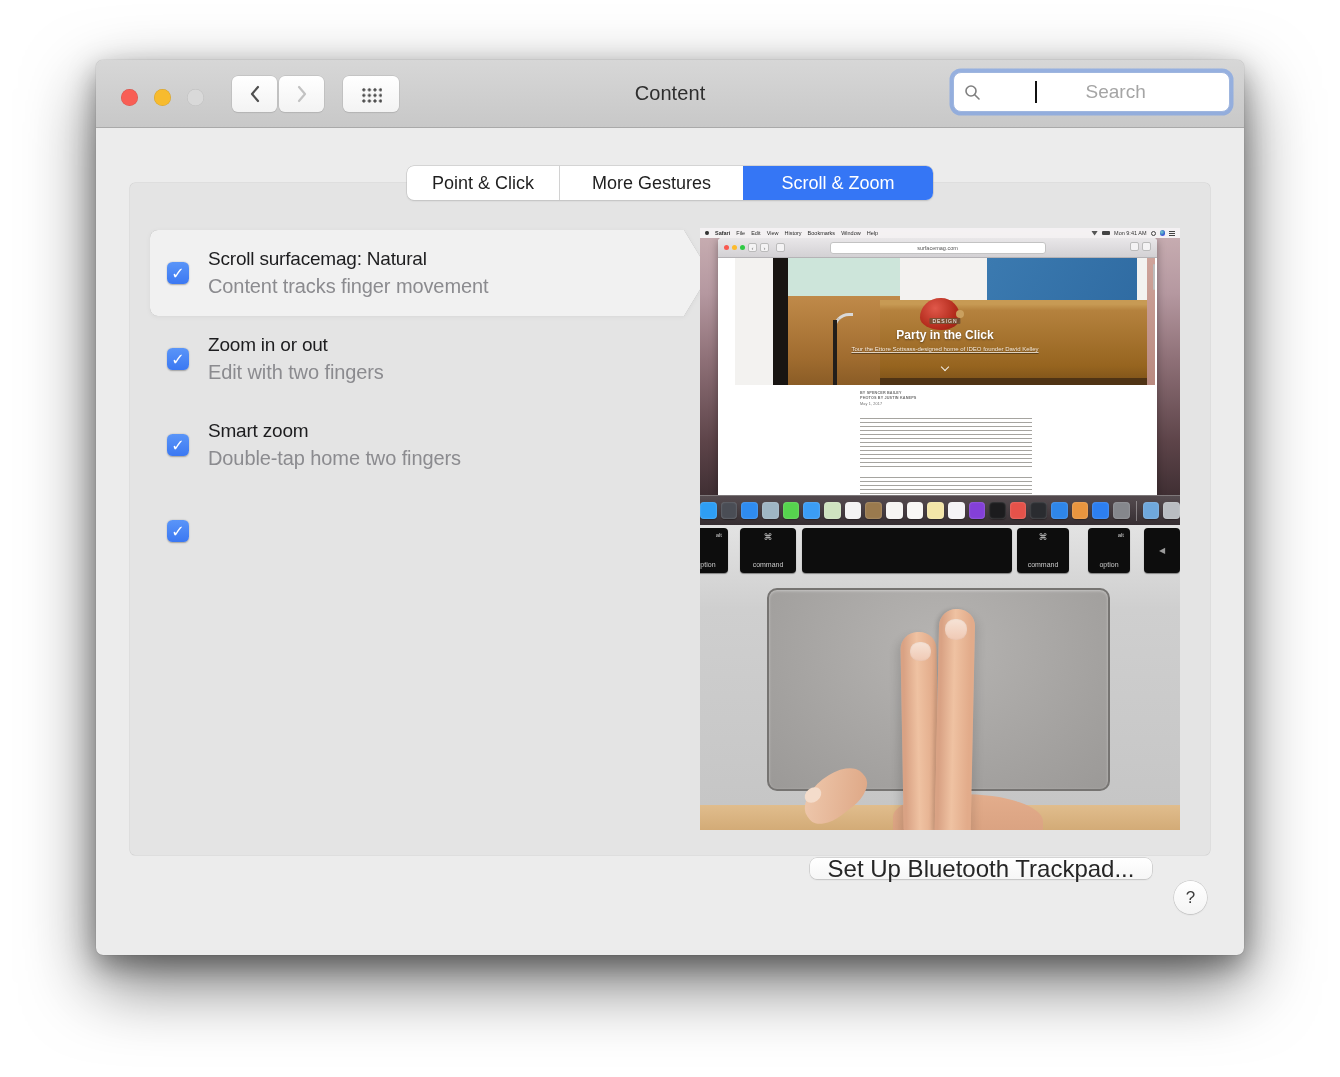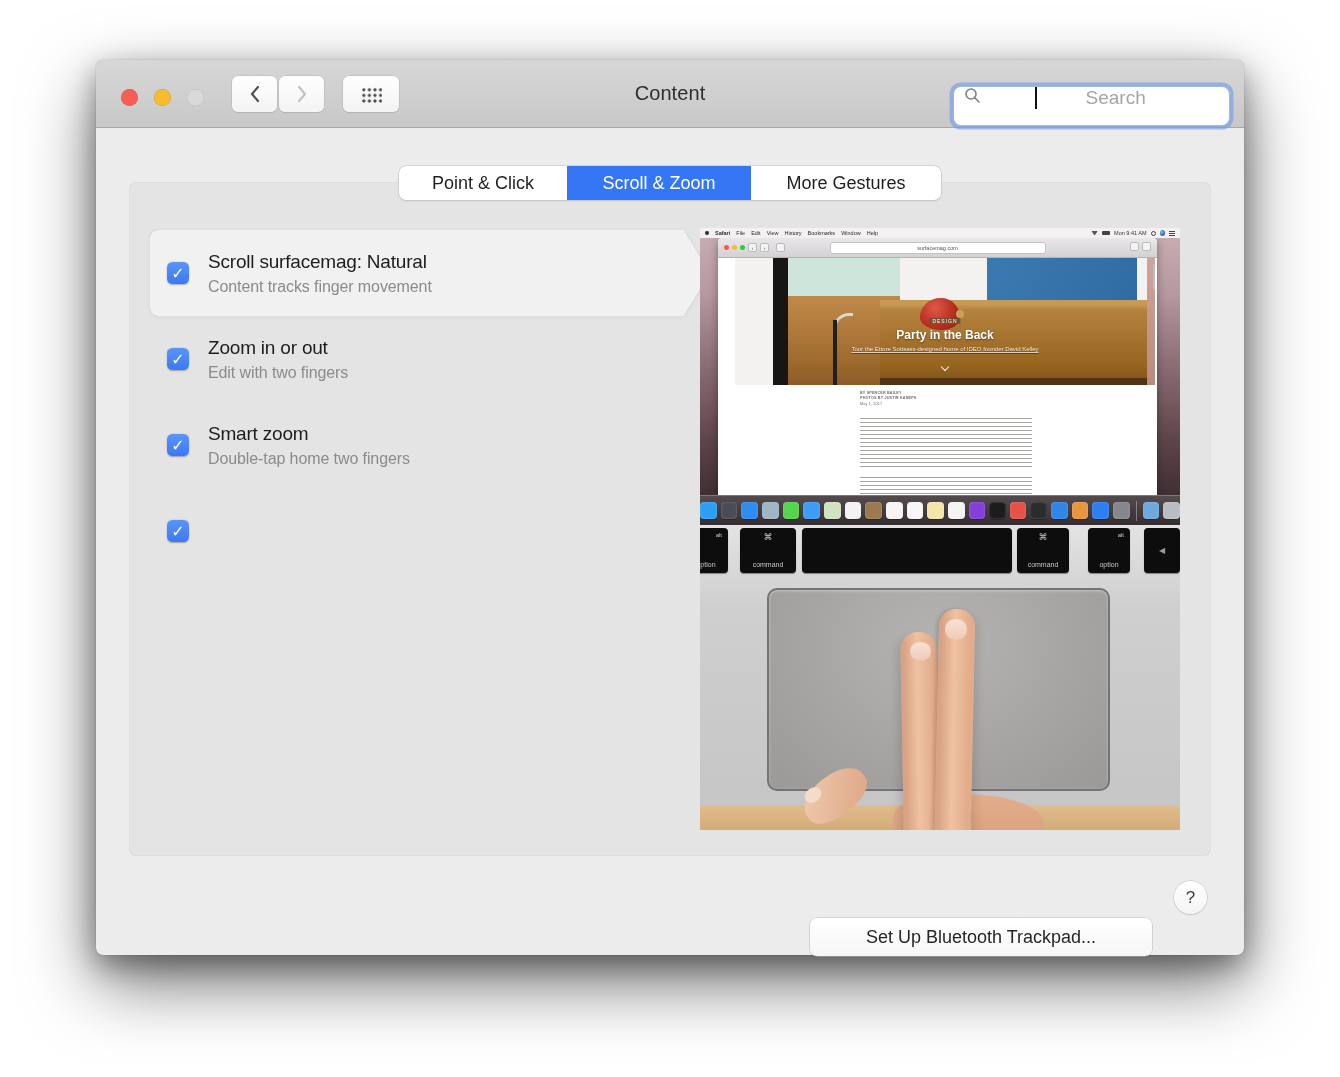--- a/index.html
+++ b/index.html
@@ -19,59 +19,59 @@
             border-radius:6px; box-shadow:0 0 0 .5px #b6b6b6, 0 1px 1px rgba(0,0,0,.12);
             display:flex; align-items:center; justify-content:center; }
   .btn-back { left:136px; width:45px; }
   .btn-fwd  { left:183px; width:45px; }
   .btn-grid { left:247px; width:56px; }
   .grid-glyph { width:22px; height:17px;
             background-image:radial-gradient(#4c4c4c 1.4px, transparent 1.6px);
             background-size:5.6px 5.6px; background-position:1px 1px; }
   .win-title { position:absolute; left:0; right:0; top:22px; text-align:center;
             font-size:20px; font-weight:500; color:#2e2e2e; letter-spacing:.1px; }
-  .searchbox { position:absolute; left:857px; top:26px; width:277px; height:40px;
+  .searchbox { position:absolute; left:857px; top:12px; width:277px; height:40px;
             background:#ffffff; border-radius:8px; border:1px solid #9fb6df;
-            box-shadow:0 0 0 3.5px var(--focus-ring); display:flex; padding-left:10px;gap:48px; }
+            box-shadow:0 0 0 3.5px var(--focus-ring); display:flex; align-items:center; padding-left:10px;gap:48px; }
   .searchbox svg { flex:0 0 auto; }
   .caret { width:1.5px; height:22px; background:#111; margin-left:6px; }
   .search-ph { font-size:19px; color:#a5a5a5; margin-left:1px; }
   
   .tabsbar { position:absolute; left:50%; transform:translateX(-50%); top:106px; height:34px;
             display:flex; background:#ffffff; border-radius:7px;
             box-shadow:0 0 0 .5px #bdbdbd, 0 1px 2px rgba(0,0,0,.12); z-index:5; }
   .tab { height:34px; display:flex; align-items:center; justify-content:center;
             font-size:18px; color:#1f1f1f; cursor:default; }
-  .tab:first-child { border-radius:7px 0 0 7px; width:168px; }
+  .tab:first-child { border-radius:7px 0 0 7px; width:152px; }
   .tab:nth-child(2) { width:184px; }
   .tab:last-child { border-radius:0 7px 7px 0; width:190px; }
   .tab.selected { background:var(--accent-blue); color:#ffffff; }
   .tab:not(.selected)+.tab:not(.selected){ border-left:1px solid #d2d2d2; }
   
   .pane { position:absolute; left:34px; top:123px; width:1080px; height:672px;
           background:#e4e4e4; border-radius:5px; box-shadow:0 0 0 .5px #cfcfcf; }
   .rows { position:absolute; left:20px; top:47px; width:534px; }
   .row { position:relative; height:86px; display:flex; align-items:center; }
   .row.hl { background:#f1f1f1; border-radius:8px 0 0 8px;
             filter:drop-shadow(0 0 .5px rgba(0,0,0,.3)) drop-shadow(0 1px 2px rgba(0,0,0,.05)); }
   .row.hl::after { content:""; position:absolute; right:-26px; top:0;
             border-top:43px solid transparent; border-bottom:43px solid transparent;
             border-left:26px solid #f1f1f1; }
   .chk { position:absolute; left:17px; top:32px; width:22px; height:22px; border-radius:5.5px;
         background:linear-gradient(180deg,#5a95f8,var(--checkbox-blue));
         box-shadow:0 .5px 1.5px rgba(0,0,0,.3); color:#fff; font-size:16px; font-weight:bold;
         display:flex; align-items:center; justify-content:center; }
   .row-text { margin-left:58px; }
   .row-title { font-size:19px; color:#1d1d1f; letter-spacing:-.2px; }
-  .row-sub { font-size:16px; color:#8b8b8f; margin-top:5px; letter-spacing:-.1px; }
-  
-  .setup-btn { position:absolute; left:714px; top:858px; width:342px; height:38px;
+  .row-sub { font-size:20px; color:#8b8b8f; margin-top:5px; letter-spacing:-.1px; }
+  
+  .setup-btn { position:absolute; left:714px; top:798px; width:342px; height:21px;
         background:linear-gradient(#ffffff,#f6f6f6); border-radius:7px;
         box-shadow:0 0 0 .5px #bcbcbc, 0 1px 1.5px rgba(0,0,0,.12);
-        font-size:18px; color:#262626; display:flex; align-items:center; justify-content:center; }
+        font-size:24px; color:#262626; display:flex; align-items:center; justify-content:center; }
   .help-btn { position:absolute; left:1078px; top:821px; width:33px; height:33px; border-radius:50%;
         background:linear-gradient(#ffffff,#f4f4f4);
         box-shadow:0 0 0 .5px #bcbcbc, 0 1px 1.5px rgba(0,0,0,.12);
         font-size:17px; font-weight:500; color:#3c3c3c; display:flex; align-items:center; justify-content:center; }
   
   .video { position:absolute; left:570px; top:45px; width:480px; height:602px; overflow:hidden;
            background:#cfcfcf; }
   .desktop { position:absolute; left:0; top:0; width:480px; height:297px;
            background:linear-gradient(180deg,#c9afb3 0%,#b598a0 22%,#8d6f76 45%,#5d4449 72%,#2f2327 100%); }
   .menubar { position:absolute; left:0; top:0; width:480px; height:10px; background:rgba(247,245,246,.94);
@@ -214,22 +214,22 @@
         <circle cx="7" cy="7" r="5" stroke="#7f7f7f" stroke-width="1.6" fill="none"></circle>
         <line x1="10.7" y1="10.7" x2="15" y2="15" stroke="#7f7f7f" stroke-width="1.6" stroke-linecap="round"></line>
       </svg>
       <div class="caret"></div>
       <div class="search-ph">Search</div>
     </div>
   </div>
 
   <div class="tabsbar">
     <div class="tab">Point &amp; Click</div>
+    <div class="tab">More Gestures</div>
     <div class="tab selected">Scroll &amp; Zoom</div>
-    <div class="tab">More Gestures</div>
   </div>
 
   <div class="pane">
     <div class="rows">
 
       <div class="row hl">
         <div class="chk">✓</div>
         <div class="row-text">
           <div class="row-title">Scroll surfacemag: Natural</div>
           <div class="row-sub">Content tracks finger movement</div>
@@ -282,21 +282,21 @@
             <div class="h-cab"></div>
             <div class="h-blue"></div>
             <div class="h-shelf"></div>
             <div class="h-cred"></div>
             <div class="h-cred-shadow"></div>
             <div class="h-red"></div>
             <div class="h-cane-hook"></div>
             <div class="h-cane-shaft"></div>
             <div class="h-pink"></div>
             <div class="h-tag">DESIGN</div>
-            <div class="h-title">Party in the Back</div>
+            <div class="h-title">Party in the Click</div>
             <div class="h-sub">Tour the Ettore Sottsass-designed home of IDEO founder David Kelley</div>
             <div class="h-chev"></div>
           </div>
 
           <div class="article">
             <div class="byline b1">BY SPENCER BAILEY</div>
             <div class="byline b2">PHOTOS BY JUSTIN KANEPS</div>
             <div class="byline b3">May 1, 2017</div>
             <div class="p-lines p1"></div>
             <div class="p-lines p2"></div>

